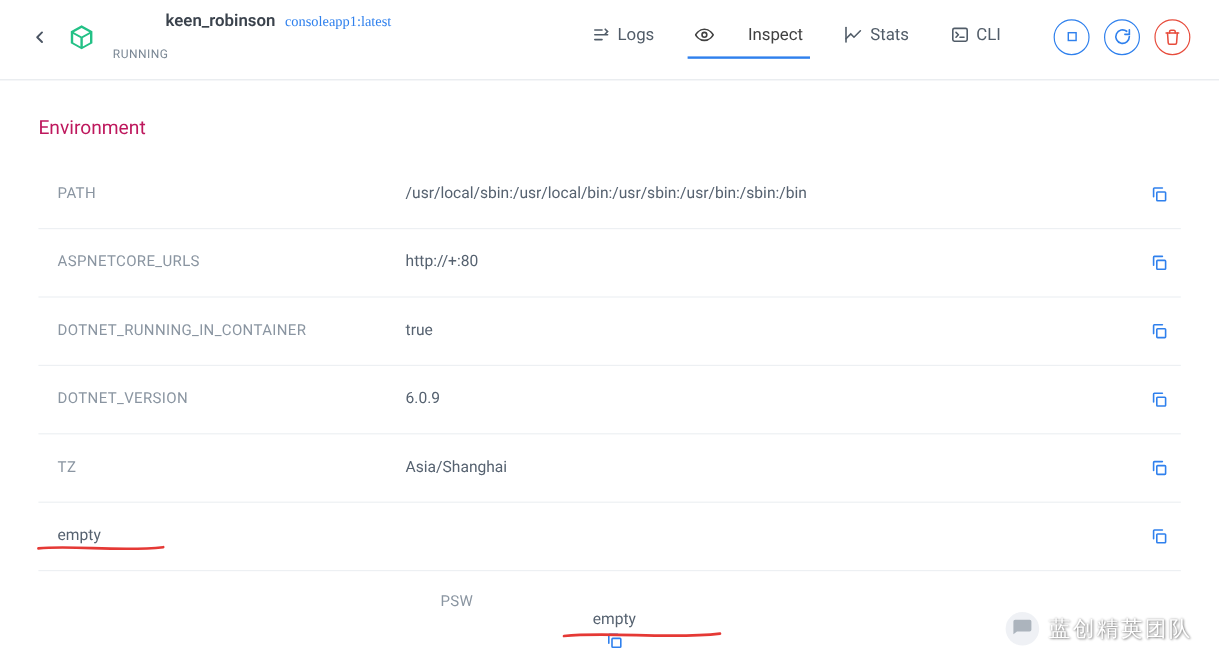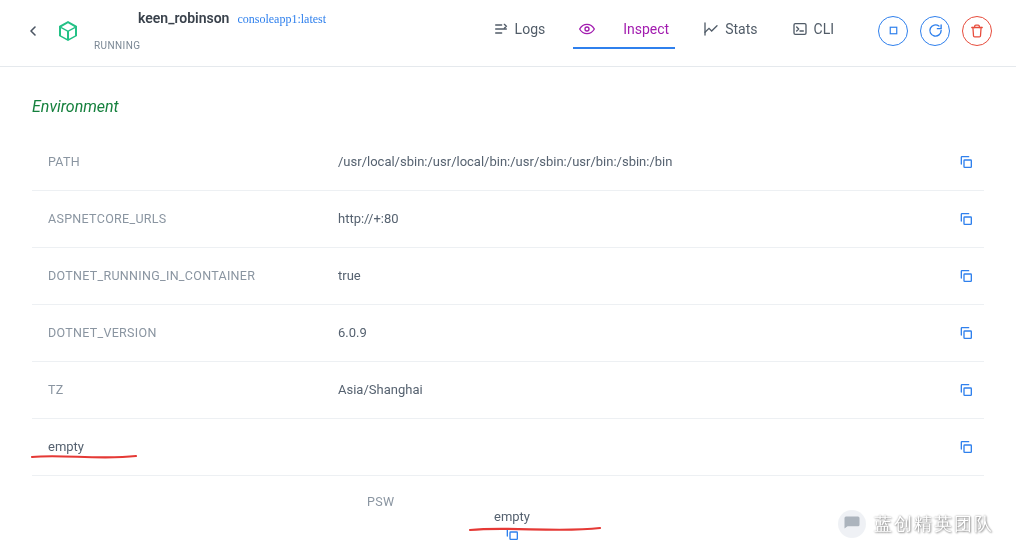--- a/index.html
+++ b/index.html
@@ -83,21 +83,21 @@
       display: flex;
       align-items: flex-start;
       gap: 6px;
       padding: 6px 14px 10px;
       font-size: 14px;
       color: #515c68;
       cursor: pointer;
       position: relative;
     }
     .tab.active {
-      color: #a21caf;
+      color: #404040;
       gap: 28px;
     }
     .tab.active::after {
       content: "";
       position: absolute;
       left: 8px;
       right: 8px;
       bottom: -2px;
       height: 2px;
       background: #2f80ed;
@@ -123,24 +123,23 @@
     }
     .action-btn.danger {
       border-color: #e74c3c;
       color: #e74c3c;
     }
     .content {
       padding: 30px 32px 0 32px;
     }
     .section-title {
       font-size: 16px;
-      color: #15803d;
+      color: #be185d;
       margin-bottom: 18px;
       font-weight: 400;
-      font-style: italic;
     }
     .env-table {
       width: 100%;
     }
     .env-row {
       display: flex;
       align-items: center;
       padding: 18px 8px 18px 16px;
       border-bottom: 1px solid #edf0f3;
       font-size: 13px;

